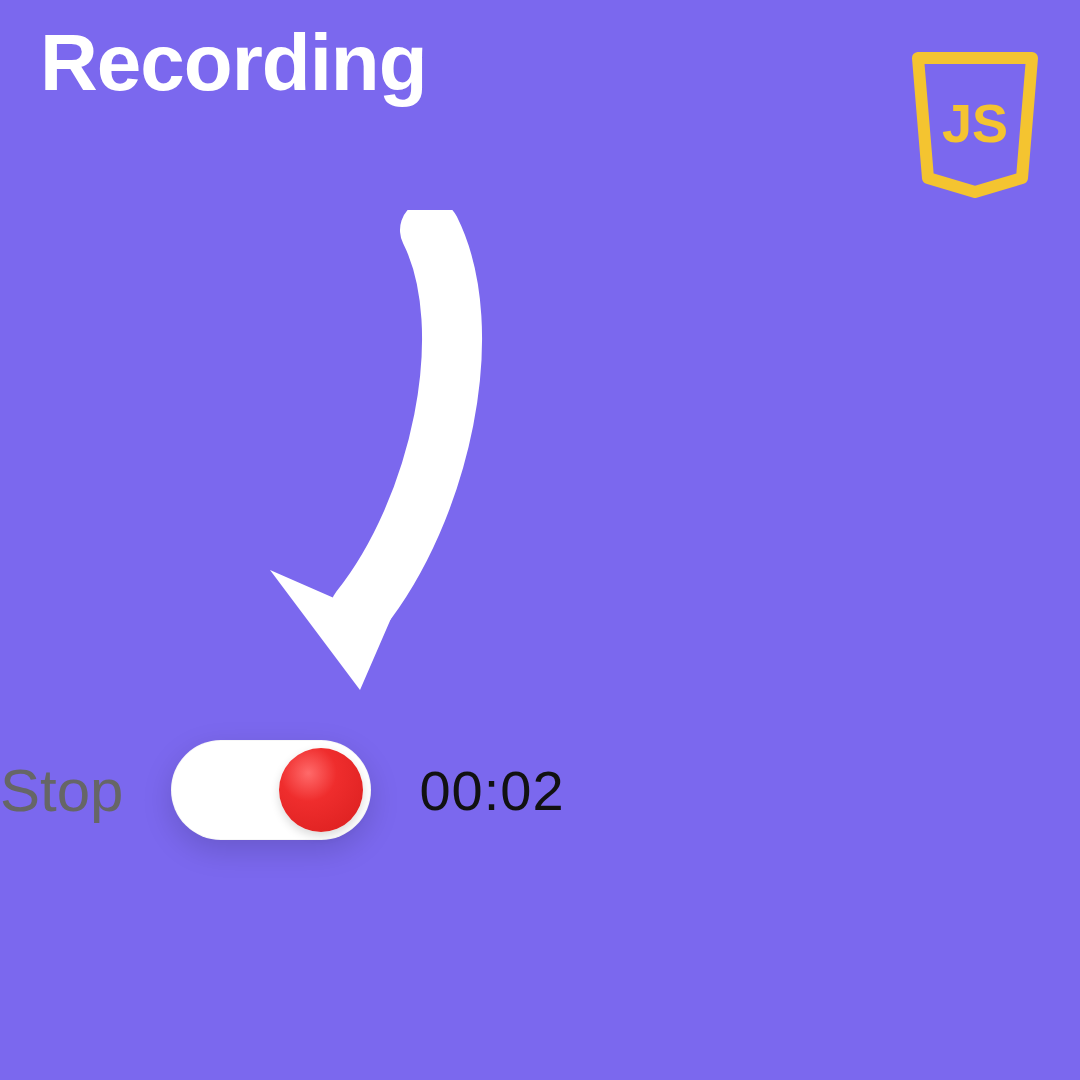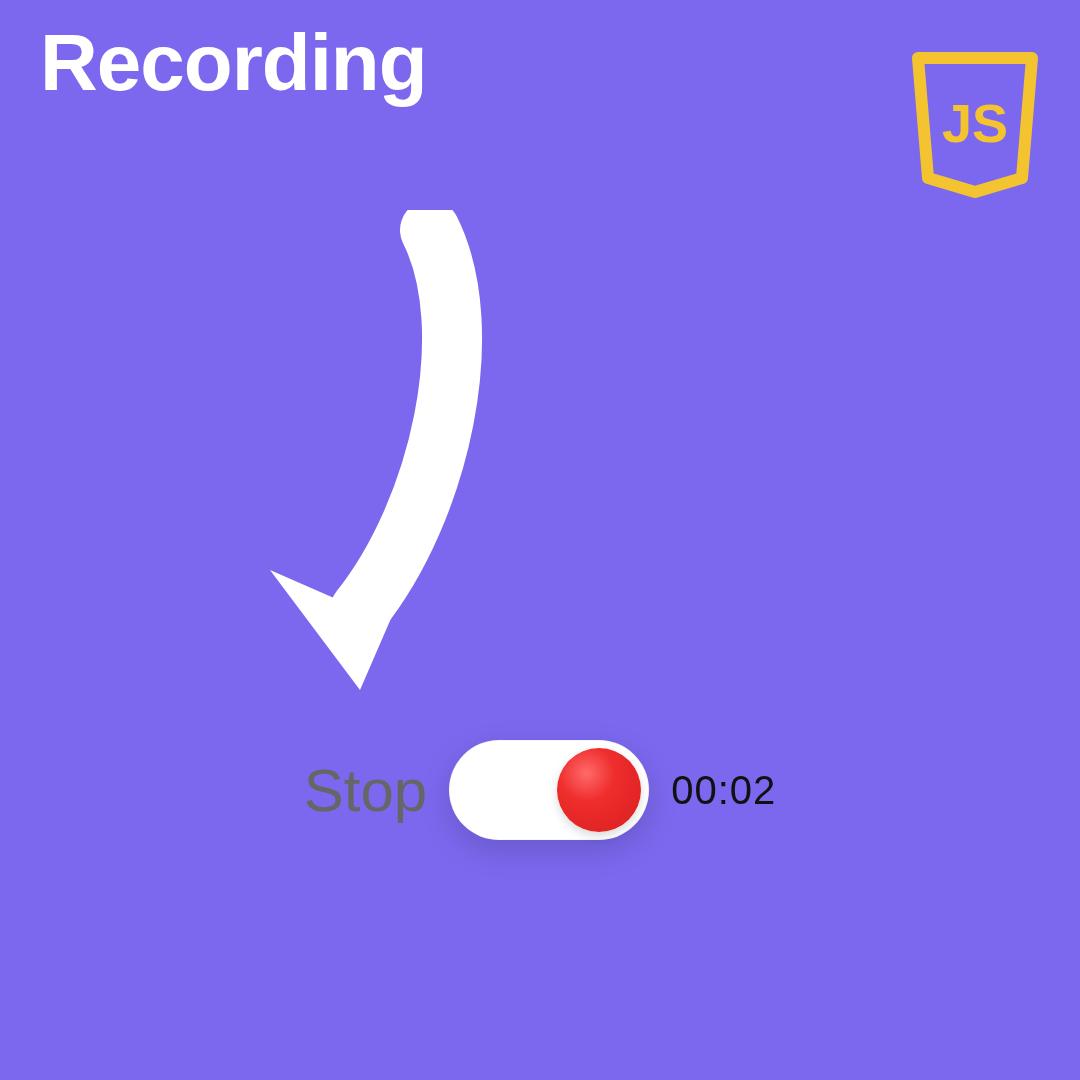--- a/index.html
+++ b/index.html
@@ -36,22 +36,21 @@
     width: 260px;
     height: 480px;
   }
   .toggle-row {
     position: absolute;
     top: 740px;
     left: 0;
     width: 100%;
     display: flex;
     align-items: center;
-    justify-content: center;
-    gap: 22px;
+    gap: 48px;
   }
   .stop-label {
     font-size: 60px;
     color: #666;
     font-weight: 400;
   }
   .toggle-track {
     width: 200px;
     height: 100px;
     background: #FFFFFF;
@@ -63,21 +62,21 @@
     position: absolute;
     top: 8px;
     right: 8px;
     width: 84px;
     height: 84px;
     background: radial-gradient(circle at 35% 30%, #ff6a6a 0%, #ef2d2d 35%, #d91e1e 100%);
     border-radius: 50%;
     box-shadow: 0 4px 10px rgba(0,0,0,0.15);
   }
   .timer {
-    font-size: 40px;
+    font-size: 56px;
     color: #111;
     font-weight: 400;
     letter-spacing: 1px;
   }
 </style>
 </head>
 <body>
 
 <div class="title">
   <div>Recording</div>

